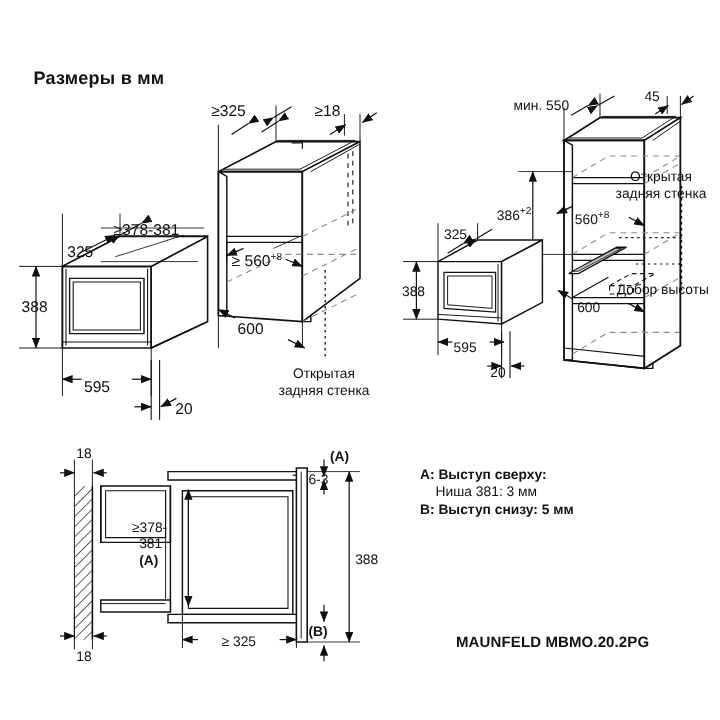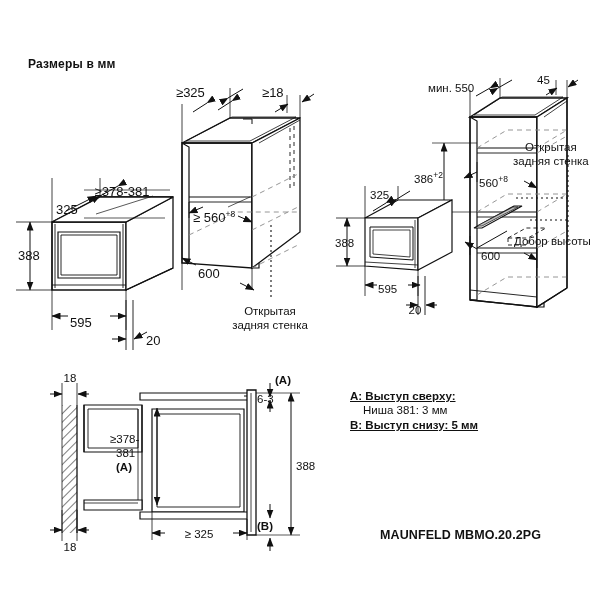--- a/index.html
+++ b/index.html
@@ -17,21 +17,21 @@
   }
   #root {
     position: relative;
     width: 600px;
     height: 600px;
   }
   .title {
     position: absolute;
     left: 28px;
     top: 57px;
-    font-size: 12px;
+    font-size: 15px;
     font-weight: bold;
     letter-spacing: 0.2px;
     color: #111;
     white-space: nowrap;
   }
   .model {
     position: absolute;
     left: 380px;
     top: 528px;
     font-size: 12.5px;
@@ -43,21 +43,21 @@
   .legend {
     position: absolute;
     left: 350px;
     top: 389px;
     font-size: 11.5px;
     line-height: 14.4px;
     color: #111;
     white-space: nowrap;
   }
   .legend .ln { display: block; }
-  .legend .key { font-weight: bold; text-decoration: underline; }
+  .legend .key { font-weight: bold; }
   .legend .ind { padding-left: 13px; }
   svg.layer {
     position: absolute;
     left: 0;
     top: 0;
     width: 600px;
     height: 600px;
   }
   svg text {
     font-family: "Liberation Sans", sans-serif;

